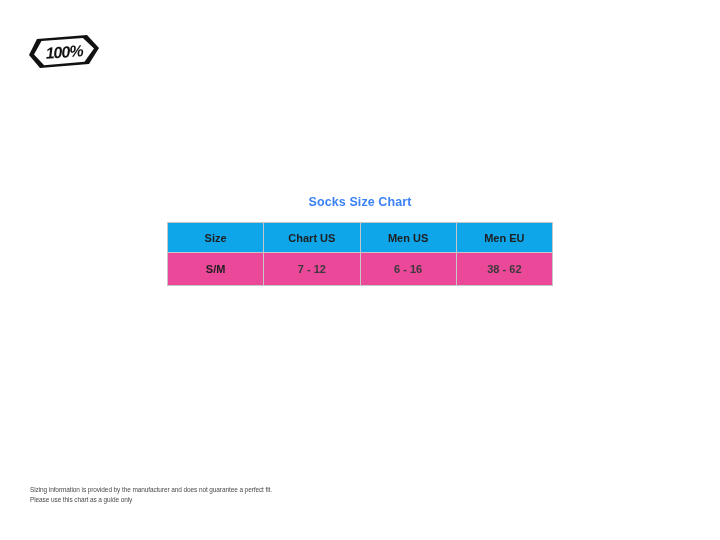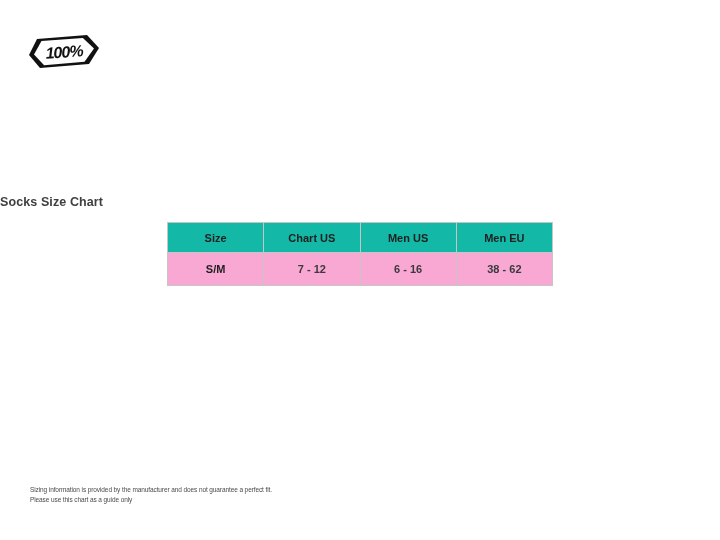--- a/index.html
+++ b/index.html
@@ -17,23 +17,24 @@
     position: absolute;
     left: 29px; top: 35px;
     width: 72px; height: 36px;
   }
 
   
   .page-title {
     position: absolute;
     top: 195px; left: 0;
     width: 720px;
+    text-align: center;
     font-size: 12.5px;
     font-weight: bold;
-    color: #404040;
+    color: #3b82f6;
     letter-spacing: 0.1px;
   }
 
   
   .size-table-wrap {
     position: absolute;
     left: 167px; top: 222px;
     width: 386px;
   }
   table.size-table {
@@ -43,27 +44,27 @@
   }
   table.size-table th,
   table.size-table td {
     border: 1px solid #c6c6c6;
     text-align: center;
     vertical-align: middle;
     font-size: 11px;
   }
   table.size-table thead th {
     height: 30px;
-    background: #14b8a6;
+    background: #0ea5e9;
     font-weight: bold;
     color: #1f1f1f;
     margin-top: 8px;
   }
   table.size-table tbody tr { height: 33px; }
-  table.size-table tbody tr.striped { background: #f9a8d4; }
+  table.size-table tbody tr.striped { background: #ec4899; }
   table.size-table tbody th {
     font-weight: bold;
     color: #1f1f1f;
   }
   table.size-table tbody td {
     font-weight: bold;
     color: #3a3a3a;
   }
 
   

